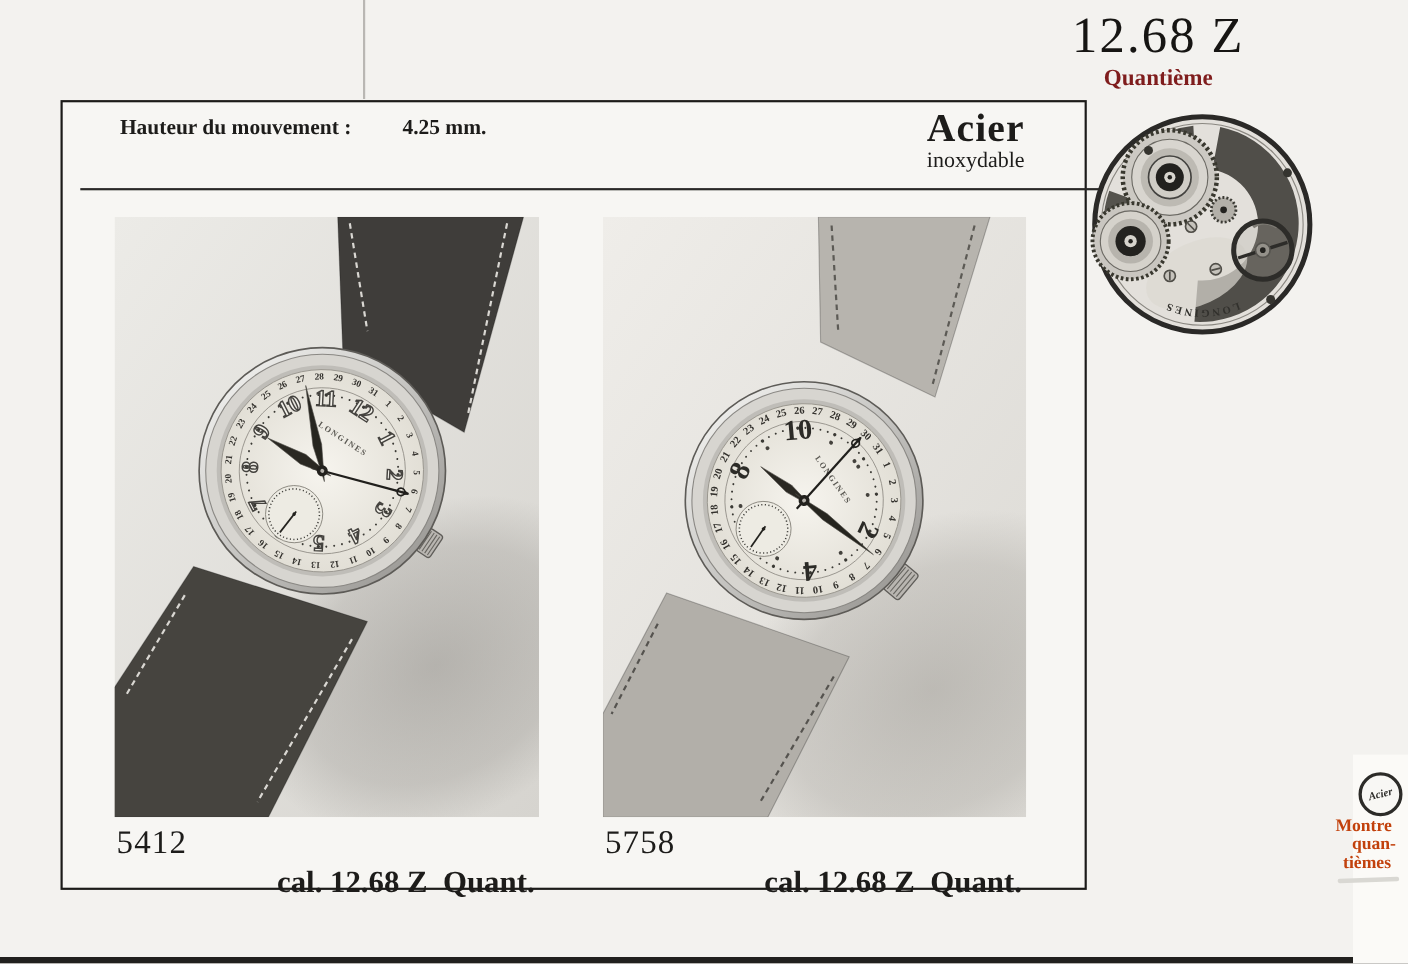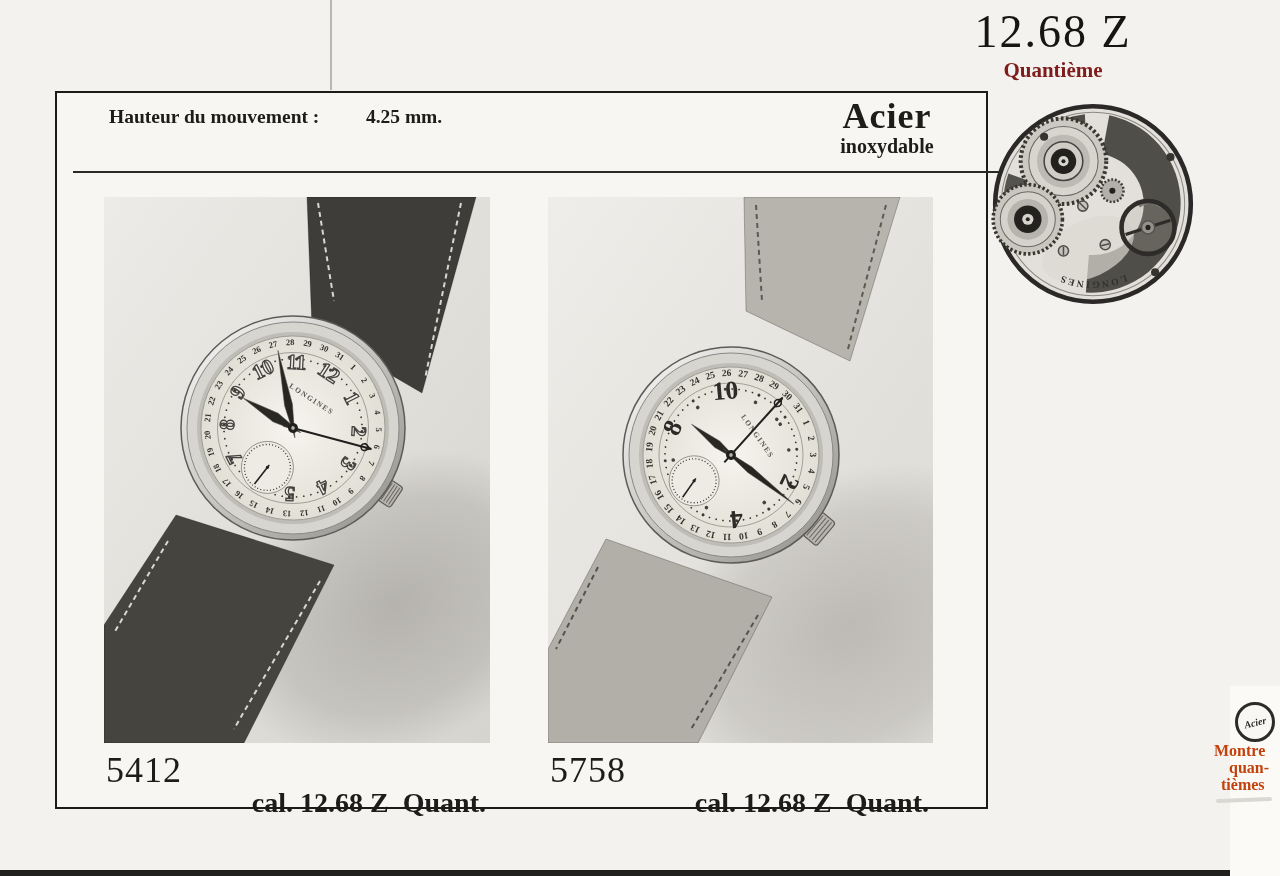--- a/index.html
+++ b/index.html
@@ -17,30 +17,30 @@
   
   #main-box{left:55px;top:91px;width:929px;height:714px;border:2px solid #1c1b19;background:#f7f6f3;}
   #spec-header{position:absolute;left:16px;top:0;width:100%;height:78px;border-bottom:2px solid #2a2927;}
   .spec-row{position:absolute;left:36px;font-size:19.5px;font-weight:bold;white-space:nowrap;}
   .spec-row .lbl{display:inline-block;width:252px;}
   .spec-row .val{display:inline-block;}
   #spec-row-0{top:13px;}
   #spec-row-1{top:44px;}
   #material-block{position:absolute;right:30px;top:4px;width:170px;text-align:center;}
   #material-1{font-size:36px;font-weight:600;letter-spacing:1px;line-height:1.1;}
-  #material-2{font-size:20px;font-weight:bold;margin-top:-2px;}
+  #material-2{font-size:20px;font-weight:normal;margin-top:-2px;}
   
   .photo{position:absolute;top:104px;height:546px;overflow:hidden;}
   #photo-0{left:47px;width:386px;}
   #photo-1{left:491px;width:385px;}
   
   .caption-row{position:absolute;top:656px;height:34px;}
   #caption-0{left:47px;width:386px;}
   #caption-1{left:491px;width:385px;}
-  .ref-no{position:absolute;left:2px;top:0;font-size:36px;font-weight:500;letter-spacing:1px;}
+  .ref-no{position:absolute;left:2px;top:0;font-size:30px;font-weight:500;letter-spacing:1px;}
   .cal-caption{position:absolute;right:4px;top:6px;font-size:28px;font-weight:bold;white-space:pre;margin-top:32px;}
   
   #side-tab-bg{left:1230px;top:686px;width:50px;height:190px;background:#fbfaf7;}
   #acier-badge{left:1235px;top:702px;width:34px;height:34px;border:3px solid #2c2b28;border-radius:50%;
     display:flex;align-items:center;justify-content:center;background:#f8f7f4;}
   #acier-badge span{font-style:italic;font-size:10px;font-weight:bold;transform:rotate(-14deg);color:#2c2b28;}
   #side-lines{left:1214px;top:742px;width:66px;font-size:16px;font-weight:bold;line-height:17px;color:#c2410c;}
   #side-line-0{padding-left:0;}
   #side-line-1{padding-left:15px;}
   #side-line-2{padding-left:7px;}

